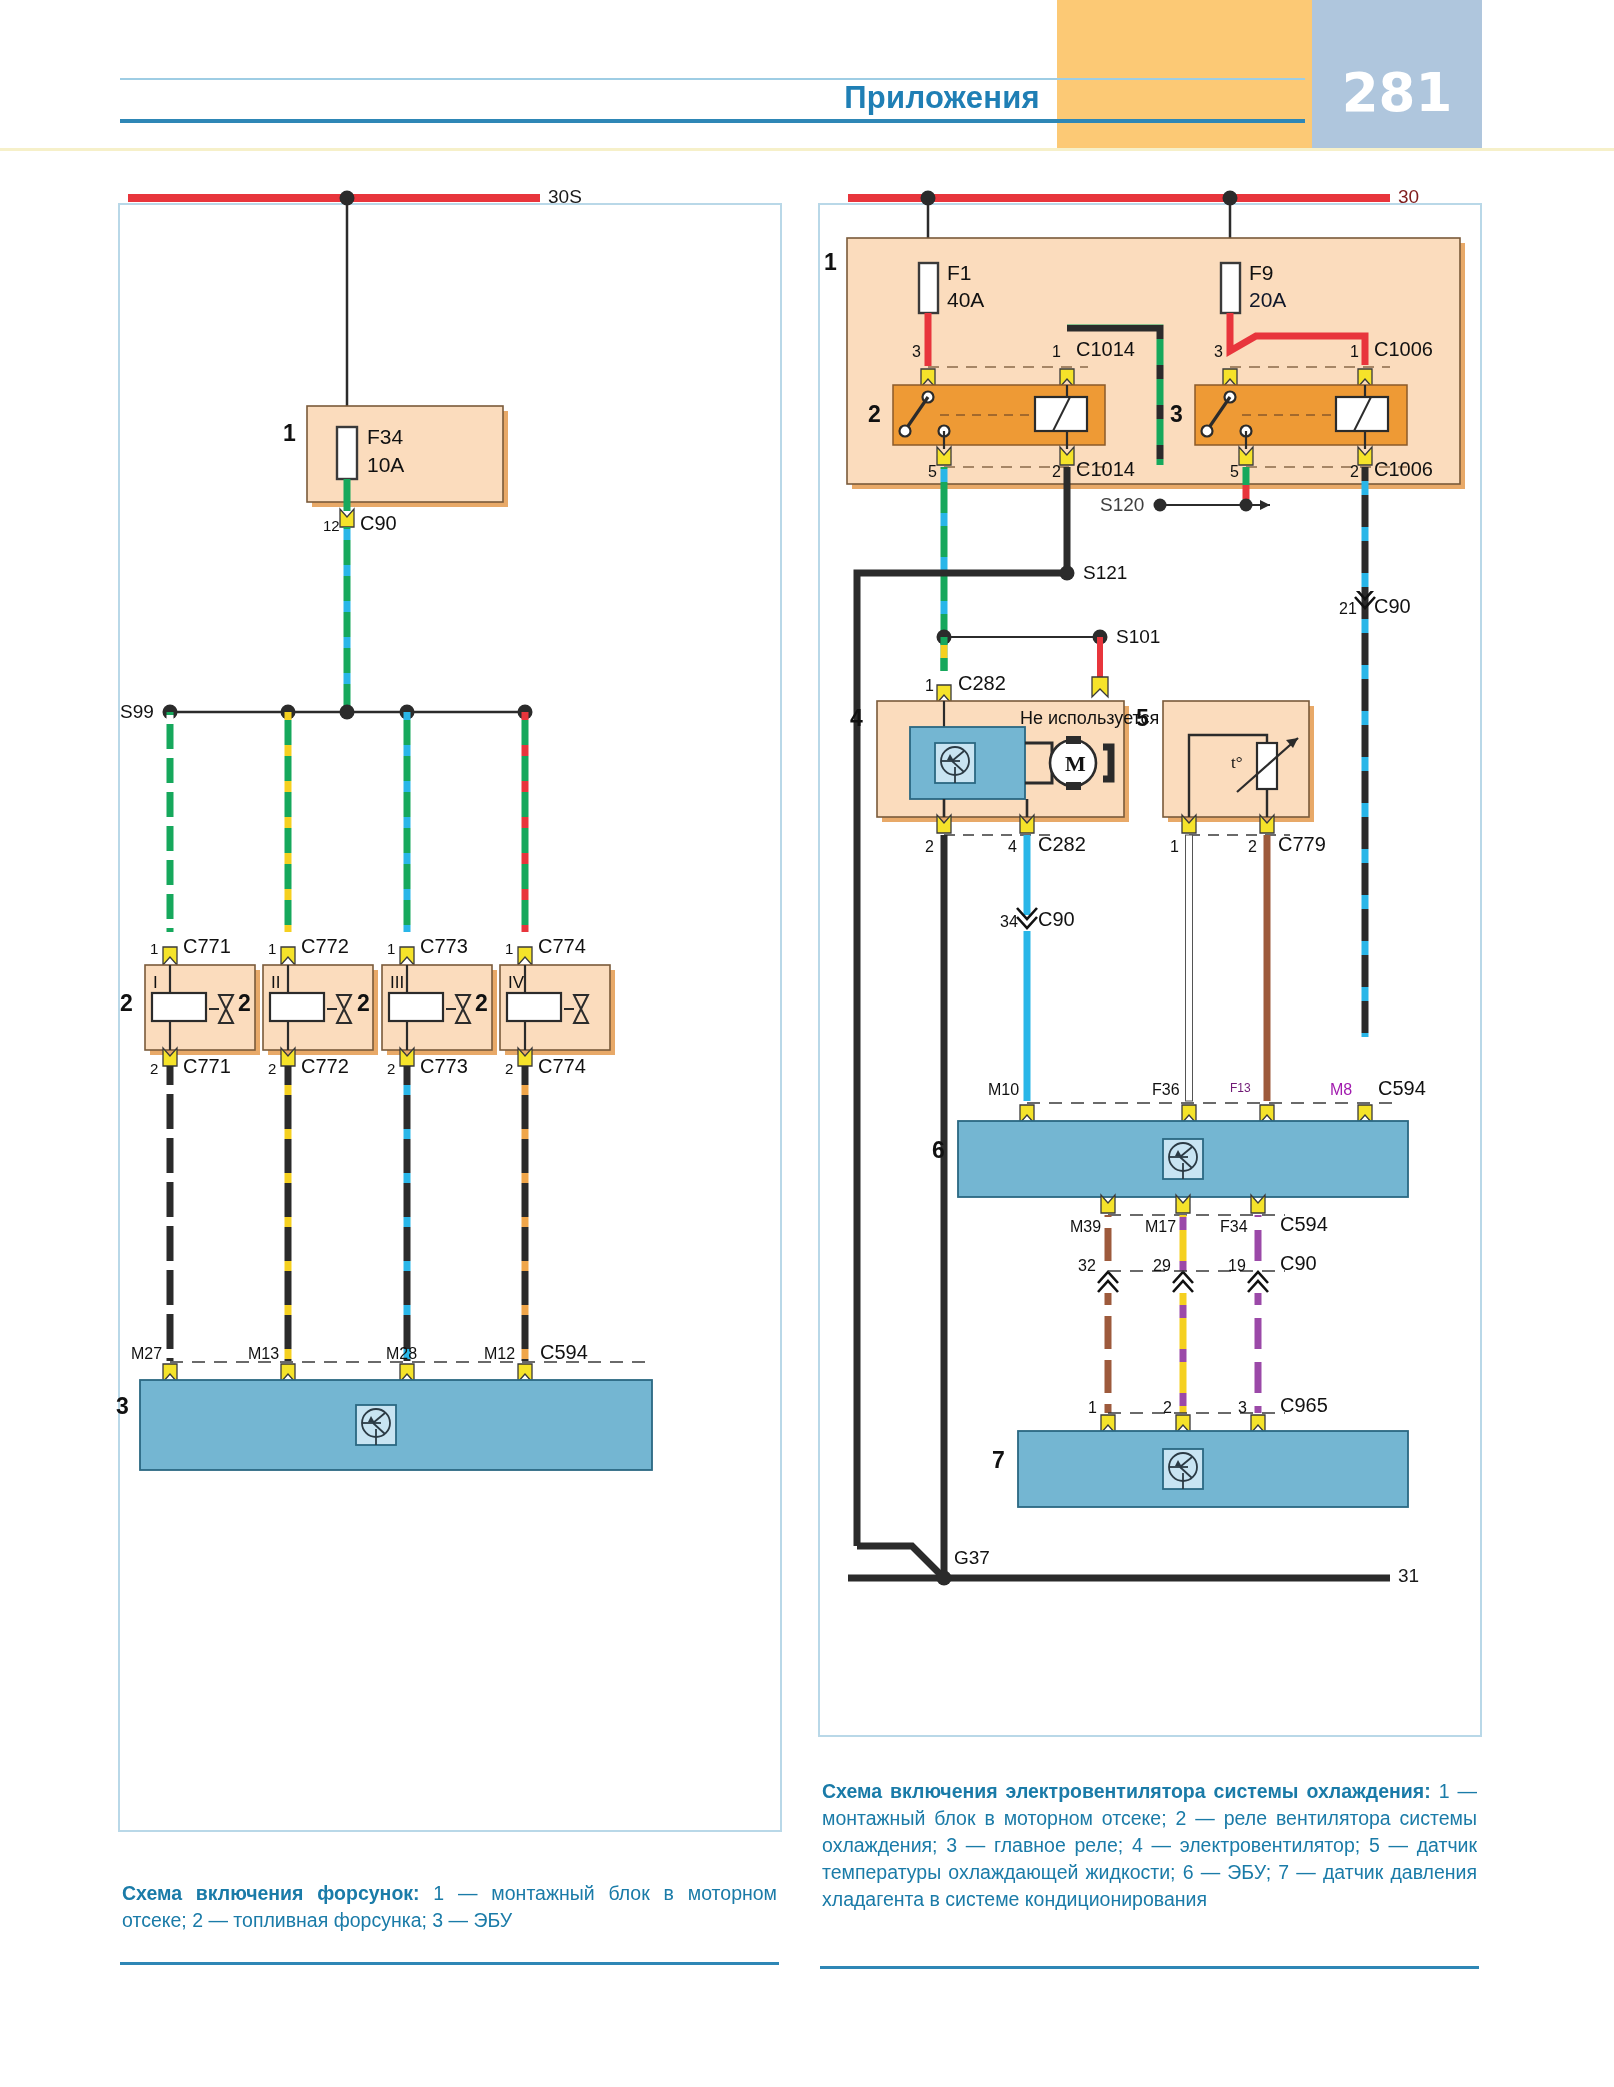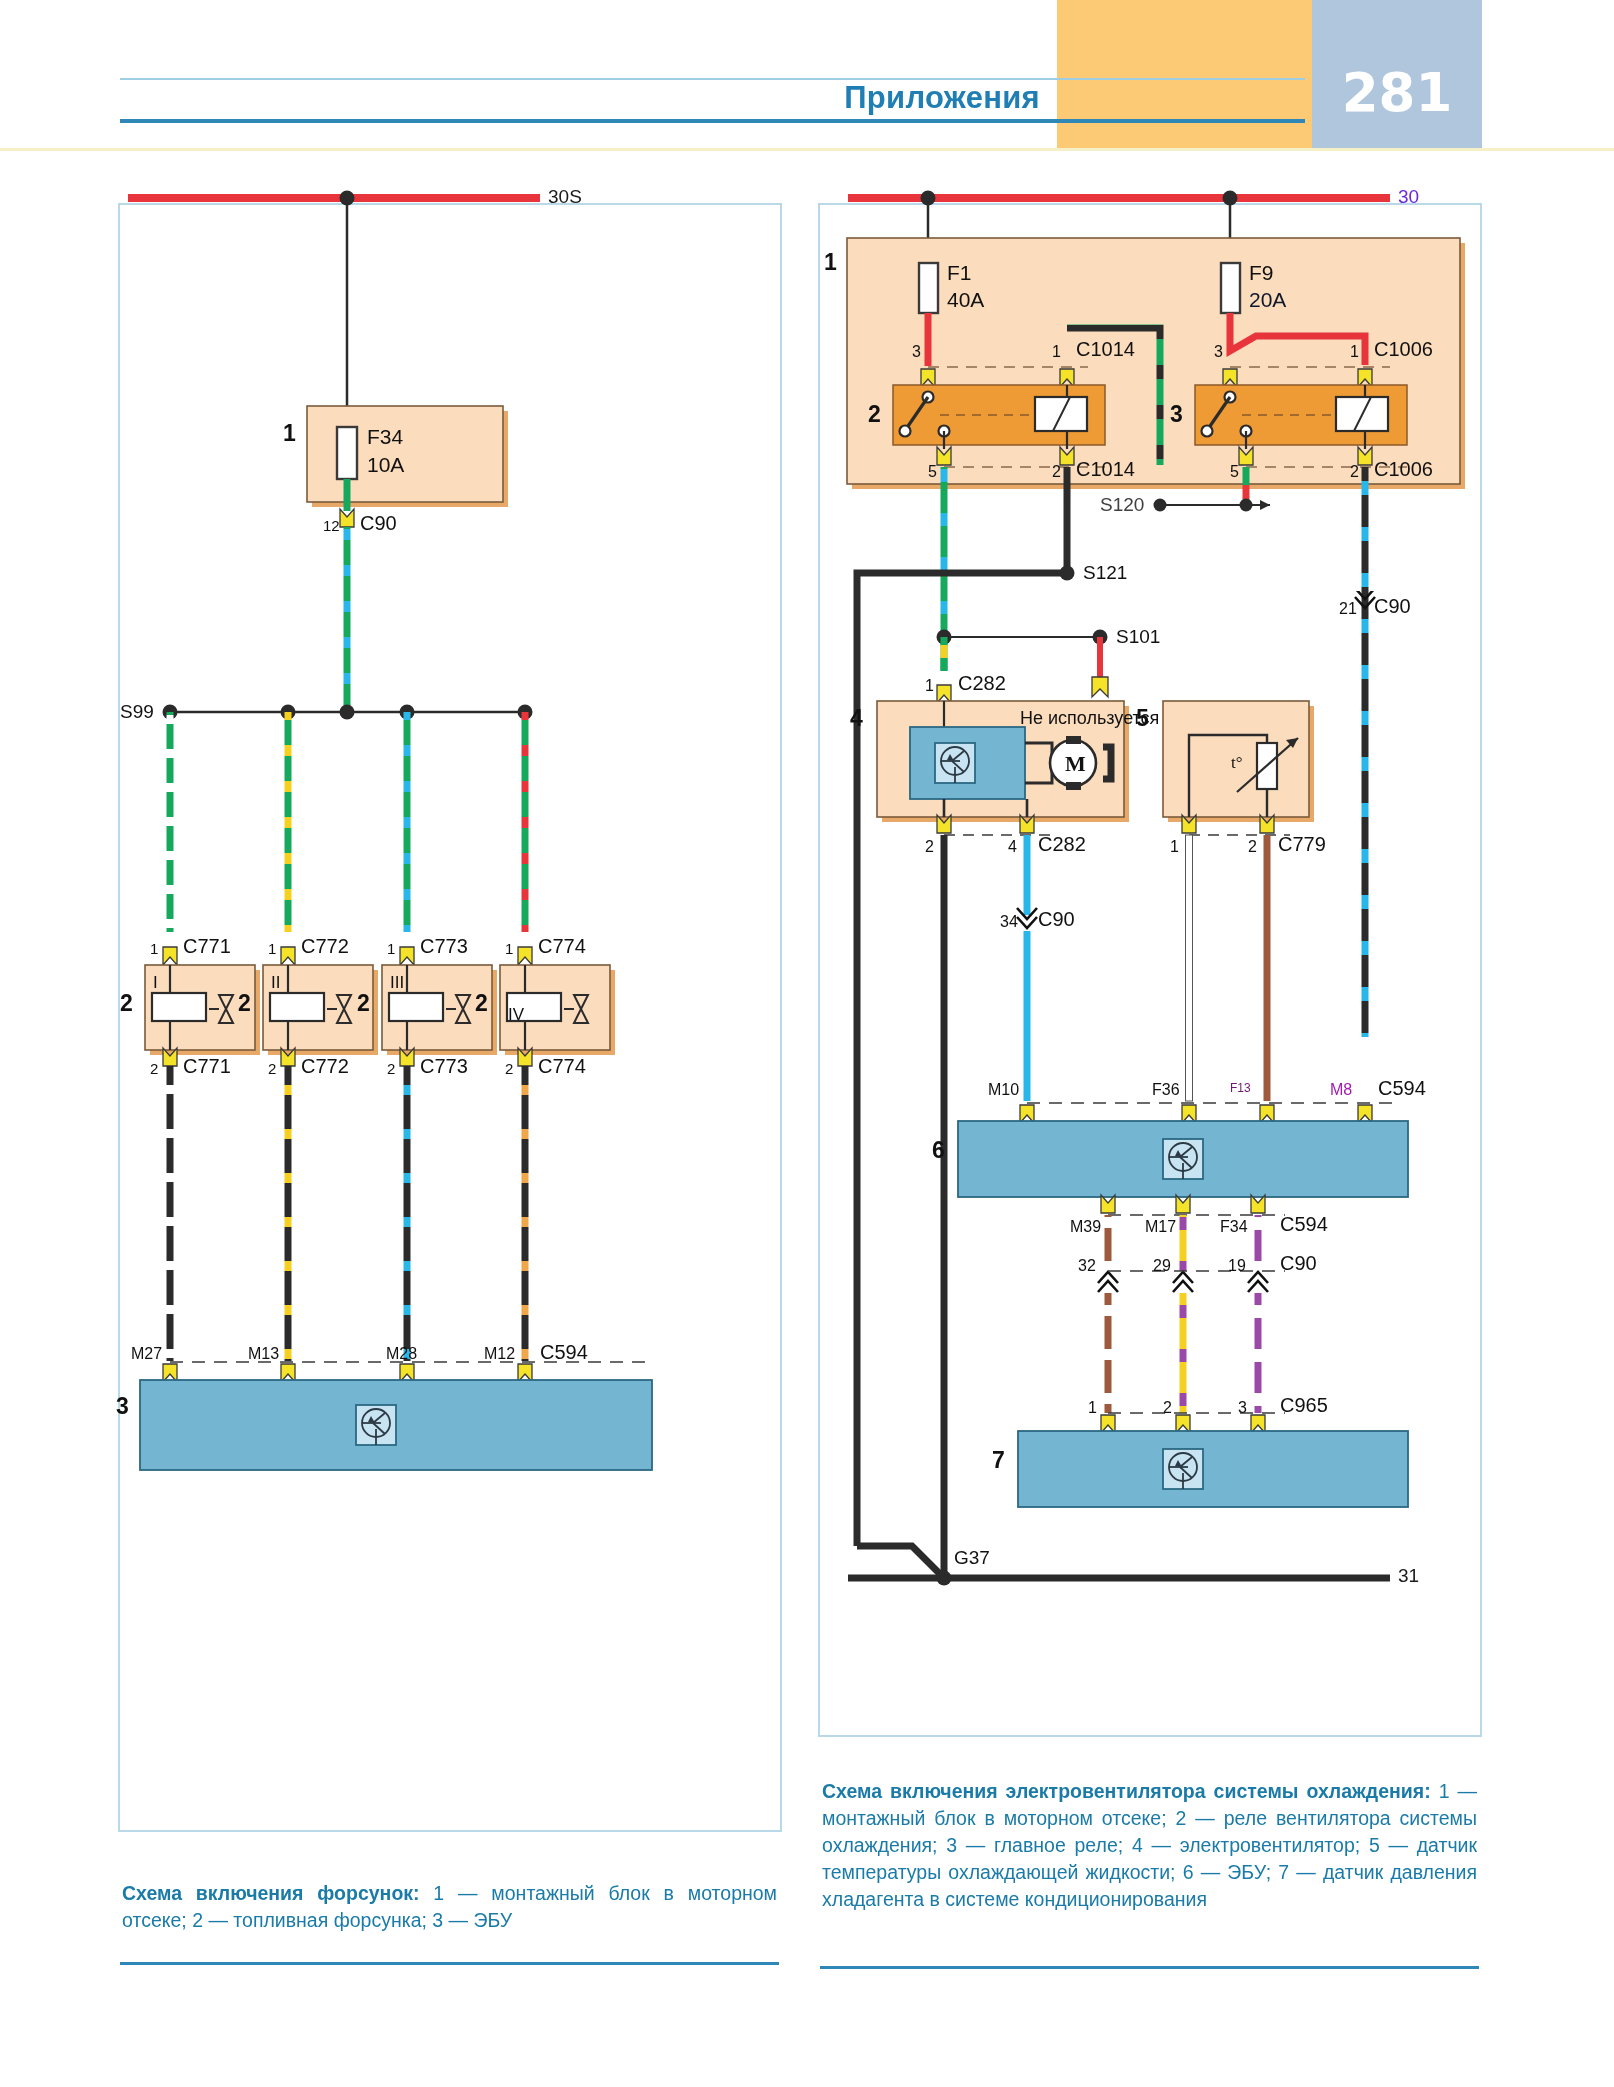--- a/index.html
+++ b/index.html
@@ -233,21 +233,21 @@
     <span style="position:absolute;left:385px;top:735px;font-size:15px;color:#111;">1</span>
     <span style="position:absolute;left:418px;top:730px;font-size:20px;color:#111;">C774</span>
 
     <span style="position:absolute;left:0px;top:785px;font-size:23px;font-weight:bold;color:#111;">2</span>
     <span style="position:absolute;left:33px;top:768px;font-size:17px;color:#111;">I</span>
     <span style="position:absolute;left:118px;top:785px;font-size:23px;font-weight:bold;color:#111;">2</span>
     <span style="position:absolute;left:151px;top:768px;font-size:17px;color:#111;">II</span>
     <span style="position:absolute;left:237px;top:785px;font-size:23px;font-weight:bold;color:#111;">2</span>
     <span style="position:absolute;left:270px;top:768px;font-size:17px;color:#111;">III</span>
     <span style="position:absolute;left:355px;top:785px;font-size:23px;font-weight:bold;color:#111;">2</span>
-    <span style="position:absolute;left:388px;top:768px;font-size:17px;color:#111;margin-top:32px;">IV</span>
+    <span style="position:absolute;left:388px;top:768px;font-size:17px;color:#111;">IV</span>
 
     <span style="position:absolute;left:30px;top:855px;font-size:15px;color:#111;">2</span>
     <span style="position:absolute;left:63px;top:850px;font-size:20px;color:#111;">C771</span>
     <span style="position:absolute;left:148px;top:855px;font-size:15px;color:#111;">2</span>
     <span style="position:absolute;left:181px;top:850px;font-size:20px;color:#111;">C772</span>
     <span style="position:absolute;left:267px;top:855px;font-size:15px;color:#111;">2</span>
     <span style="position:absolute;left:300px;top:850px;font-size:20px;color:#111;">C773</span>
     <span style="position:absolute;left:385px;top:855px;font-size:15px;color:#111;">2</span>
     <span style="position:absolute;left:418px;top:850px;font-size:20px;color:#111;">C774</span>
 
@@ -478,21 +478,21 @@
     </g>
 
     <path d="M124,1342 L124,1342" fill="none" stroke="none"></path>
     <path d="M37,1341 L92,1341 L124,1373" fill="none" stroke="#2b2b2b" stroke-width="7"></path>
     <line x1="124" y1="1342" x2="124" y2="1373" stroke="#2b2b2b" stroke-width="7"></line>
     <line x1="28" y1="1373" x2="570" y2="1373" stroke="#2b2b2b" stroke-width="7"></line>
     <circle cx="124" cy="1373" r="7.5" fill="#2b2b2b"></circle>
   </svg>
 
   <div style="position:absolute;left:0;top:0;width:656px;height:1526px;pointer-events:none">
-    <span style="position:absolute;left:578px;top:-19px;font-size:19px;color:#6d28d9;text-align:right;">30</span>
+    <span style="position:absolute;left:578px;top:-19px;font-size:19px;color:#7f1d1d;text-align:right;">30</span>
     <span style="position:absolute;left:578px;top:1360px;font-size:19px;color:#1a1a1a;">31</span>
 
     <span style="position:absolute;left:4px;top:44px;font-size:23px;font-weight:bold;color:#111;">1</span>
     <span style="position:absolute;left:127px;top:56px;font-size:21px;color:#111;">F1</span>
     <span style="position:absolute;left:127px;top:83px;font-size:21px;color:#111;">40A</span>
     <span style="position:absolute;left:429px;top:56px;font-size:21px;color:#111;">F9</span>
     <span style="position:absolute;left:429px;top:83px;font-size:21px;color:#0f172a;">20A</span>
 
     <span style="position:absolute;left:92px;top:138px;font-size:16px;color:#111;">3</span>
     <span style="position:absolute;left:232px;top:138px;font-size:16px;color:#111;">1</span>

